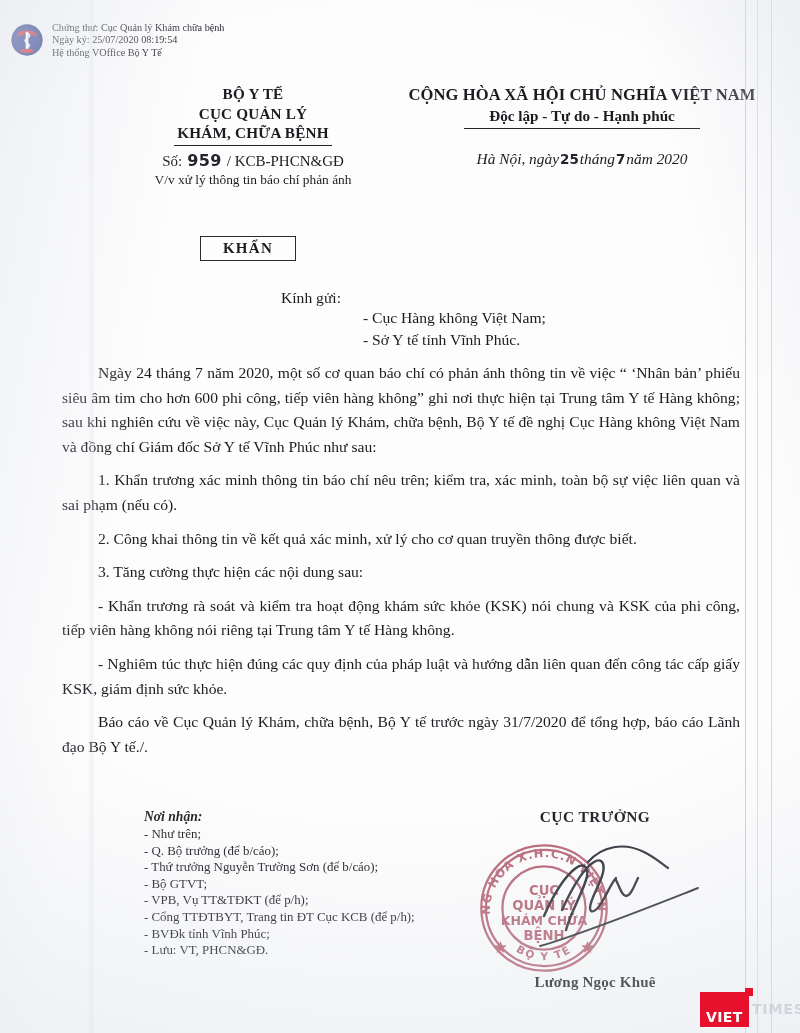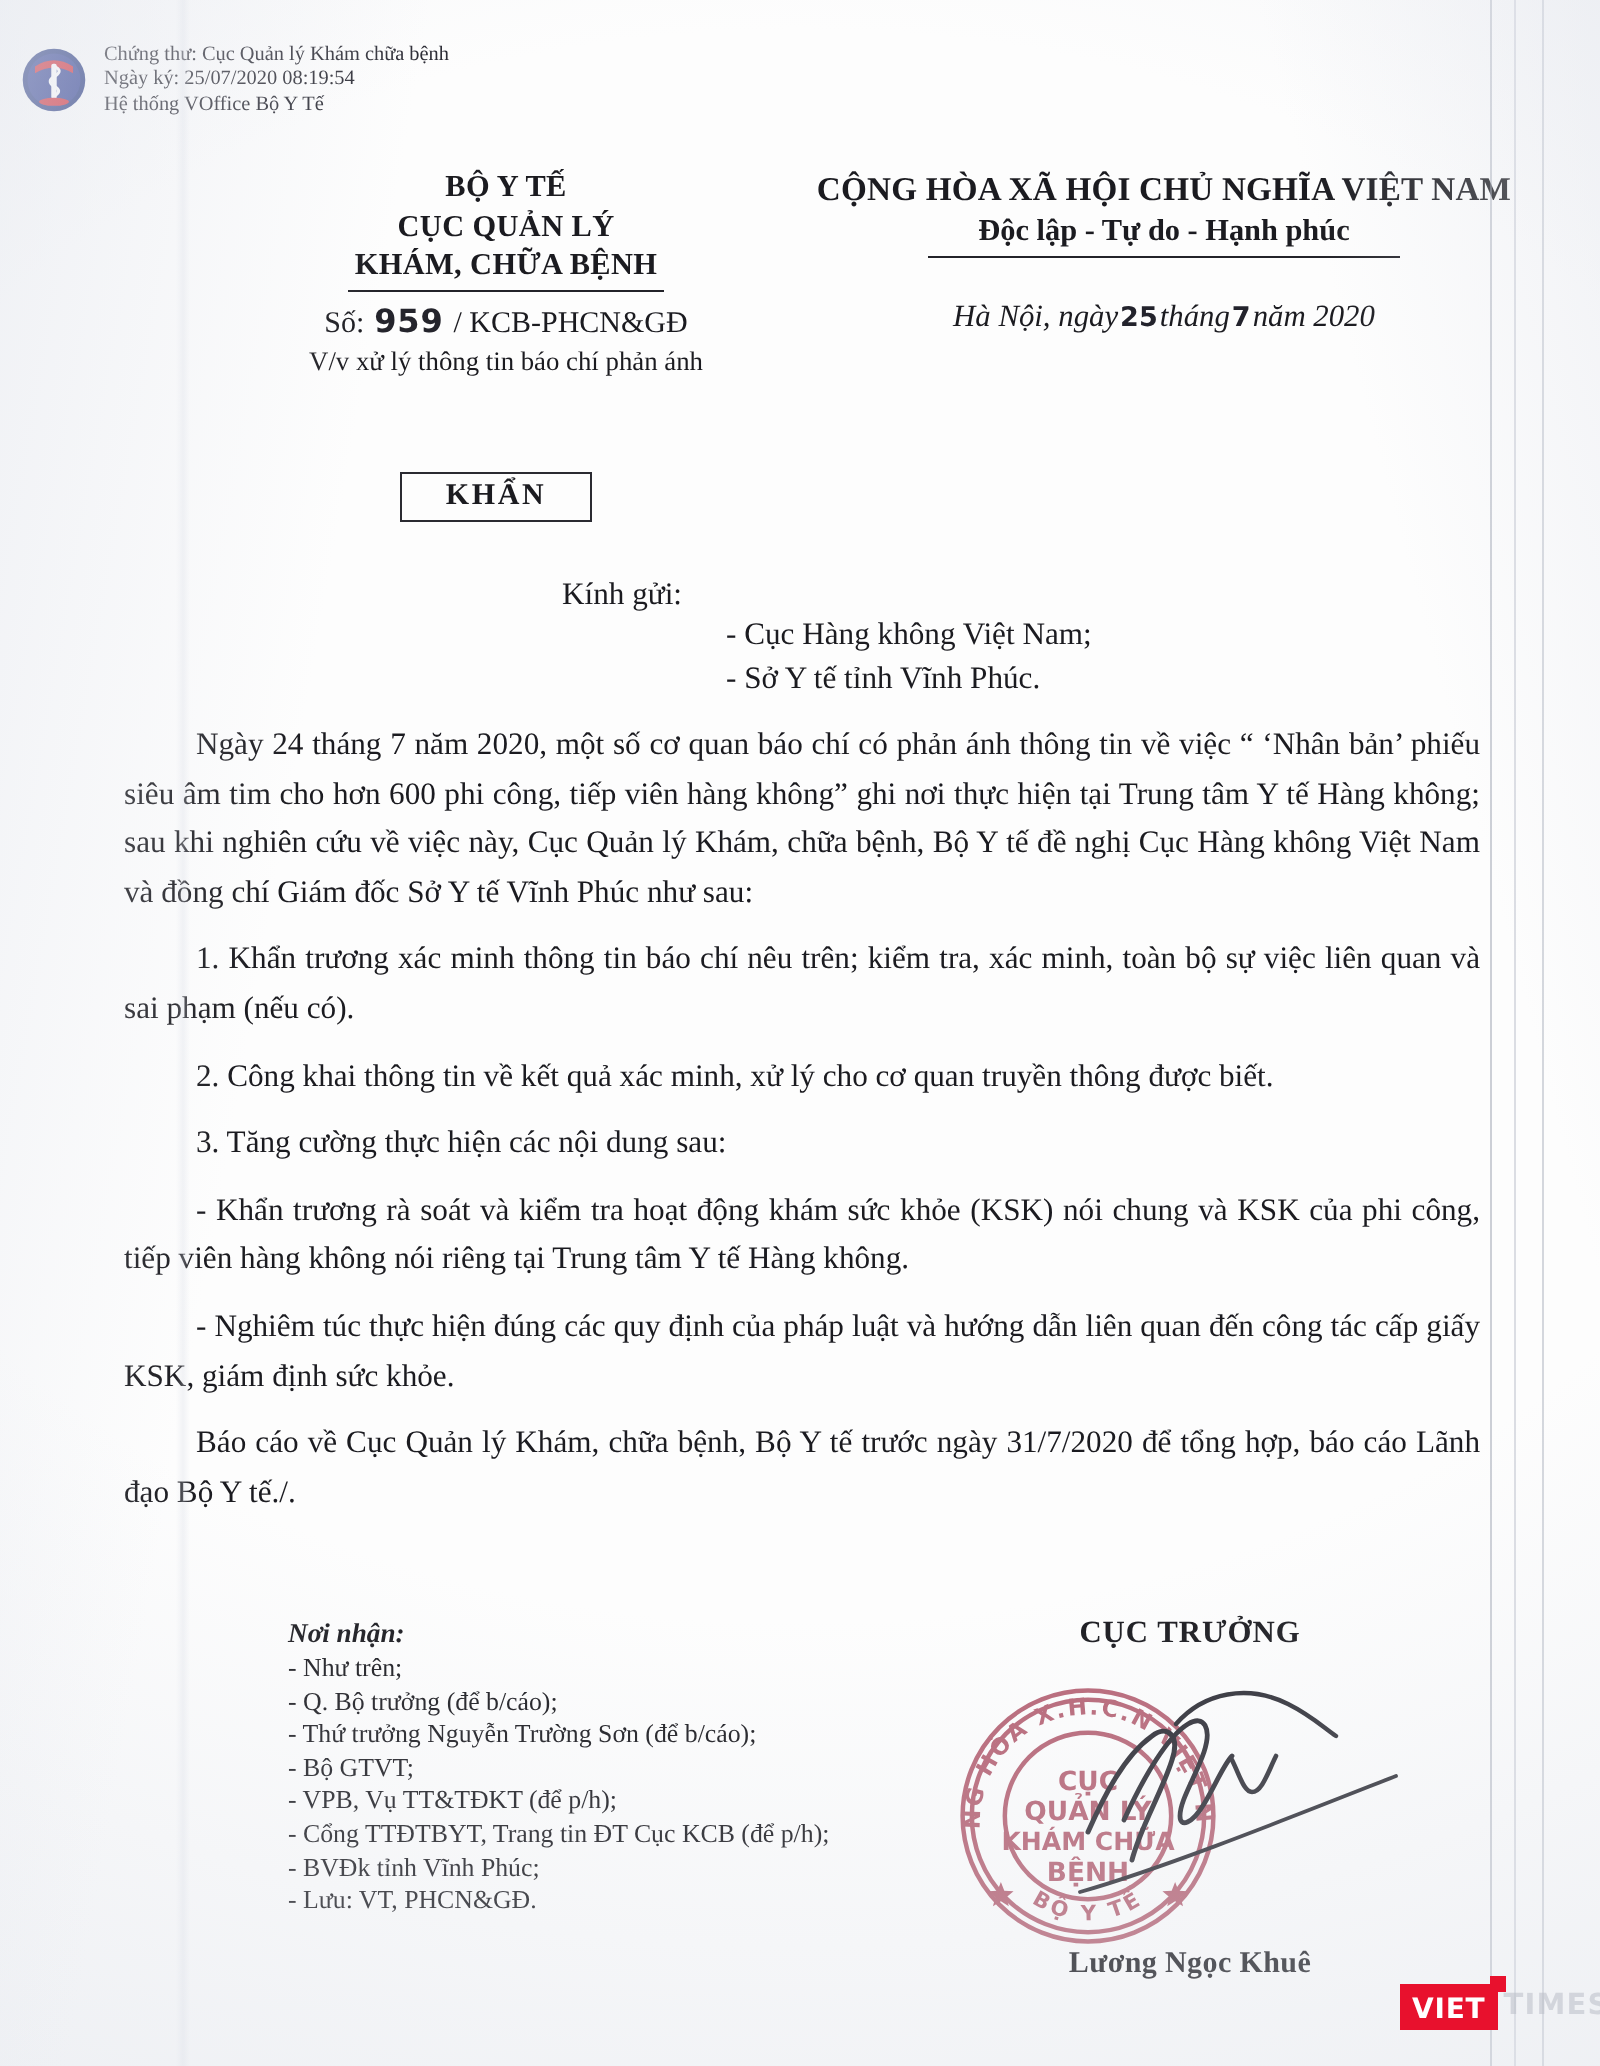--- a/index.html
+++ b/index.html
@@ -283,21 +283,21 @@
     align-items: center;
     z-index: 5;
   }
   .wm-box {
     background: #e8112d;
     color: #ffffff;
     font-family: "DejaVu Sans", sans-serif;
     font-weight: bold;
     font-size: 14px;
     letter-spacing: .4px;
-    padding: 6px 6px 3px;
+    padding: 18px 6px 3px;
     line-height: 1;
     position: relative;
   }
   .wm-box::after {
     content: "";
     position: absolute;
     right: -4px;
     top: -4px;
     width: 8px;
     height: 8px;

